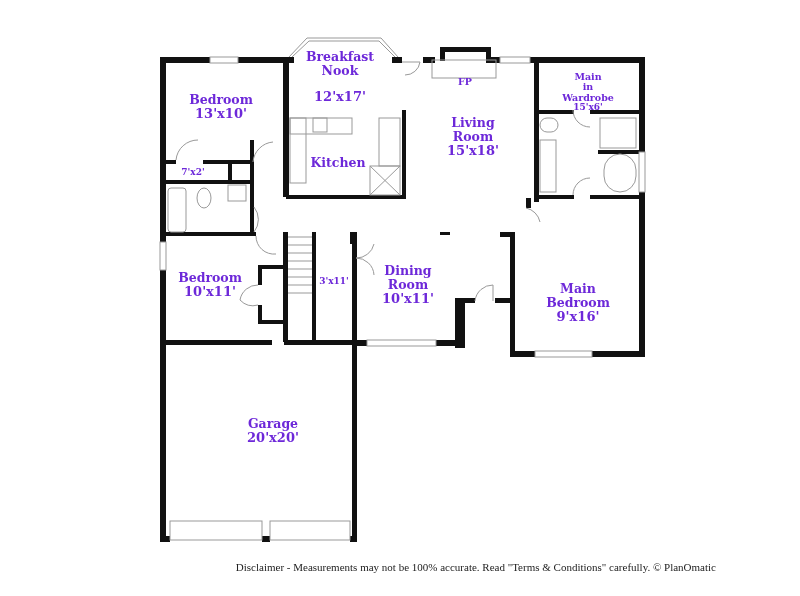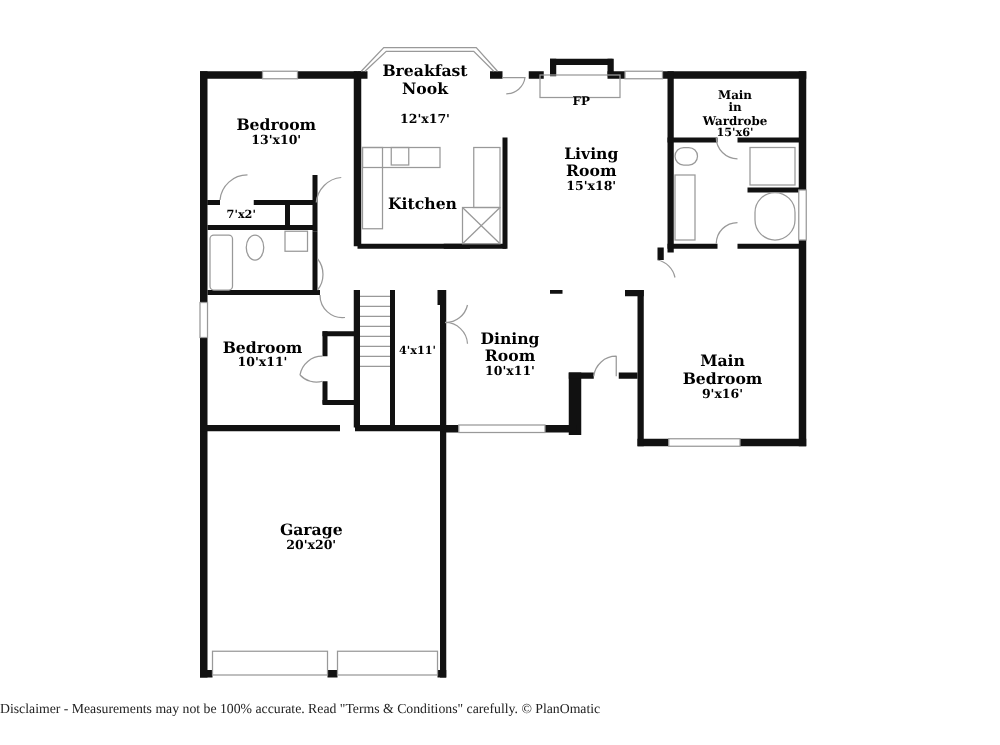--- a/index.html
+++ b/index.html
@@ -1,23 +1,23 @@
 <!DOCTYPE html>
 <html><head>
 <meta charset="utf-8">
 <style>
   html, body { margin:0; padding:0; background:#ffffff; }
   body { width:800px; height:596px; position:relative; overflow:hidden; font-family:"DejaVu Serif","Liberation Serif",serif; }
   #plan { position:absolute; left:0; top:0; }
-  .lbl { position:absolute; text-align:center; font-weight:bold; color:#000000; line-height:1.1; transform:translate(-50%,0); white-space:nowrap; }
+  .lbl { position:absolute; text-align:center; font-weight:bold; color:#6d28d9; line-height:1.1; transform:translate(-50%,0); white-space:nowrap; }
   .lbl .nm { display:block; font-size:12.5px; }
-  .lbl .dim { display:block; font-size:10px; }
+  .lbl .dim { display:block; font-size:13px; }
   .lbl.small .nm { font-size:9.5px; }
   .lbl.small .dim { font-size:9px; }
-  .disclaimer { position:absolute; left:0; width:716px; top:561px; text-align:left; font-size:11px; color:#222; font-family:"Liberation Serif","DejaVu Serif",serif; }
+  .disclaimer { position:absolute; left:0; width:716px; top:561px; text-align:right; font-size:11px; color:#222; font-family:"Liberation Serif","DejaVu Serif",serif; }
 </style>
 </head>
 <body>
 
 <svg id="plan" width="800" height="596" viewBox="0 0 800 596">
   <g fill="#111" stroke="none">
 
     <rect x="160" y="57" width="50" height="6"></rect>
     <rect x="238" y="57" width="48" height="6"></rect>
 
@@ -159,33 +159,33 @@
   <span class="dim">15'x6'</span>
 </div>
 <div class="lbl small" style="left:193px;top:168px;">
   <span class="dim">7'x2'</span>
 </div>
 <div class="lbl" style="left:210px;top:271px;">
   <span class="nm">Bedroom</span>
   <span class="dim">10'x11'</span>
 </div>
 <div class="lbl small" style="left:334px;top:277px;">
-  <span class="dim">4'x11'</span>
+  <span class="dim">3'x11'</span>
 </div>
 <div class="lbl" style="left:408px;top:264px;">
   <span class="nm">Dining</span>
   <span class="nm">Room</span>
   <span class="dim">10'x11'</span>
 </div>
 <div class="lbl" style="left:578px;top:262px;margin-top:20px;">
   <span class="nm">Main</span>
   <span class="nm">Bedroom</span>
   <span class="dim">9'x16'</span>
 </div>
-<div class="lbl" style="left:249px;top:417px;">
+<div class="lbl" style="left:273px;top:417px;">
   <span class="nm">Garage</span>
   <span class="dim">20'x20'</span>
 </div>
 <div class="lbl small" style="left:465px;top:77px;text-align:center;">
   <span class="nm">FP</span>
 </div>
 
 <div class="disclaimer">Disclaimer - Measurements may not be 100% accurate. Read "Terms &amp; Conditions" carefully. © PlanOmatic</div>
 
 </body></html>

